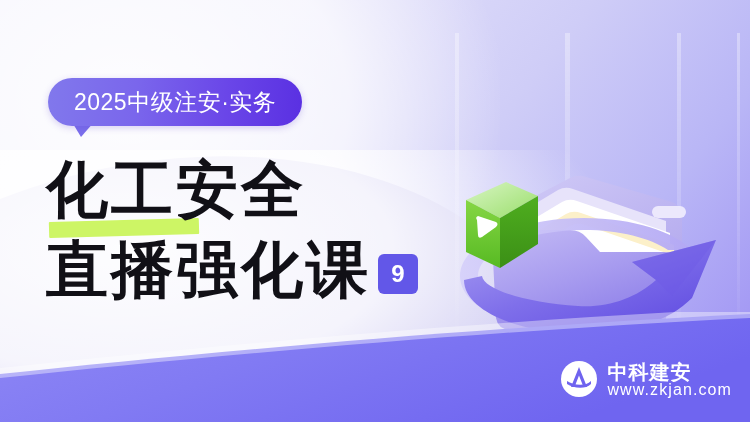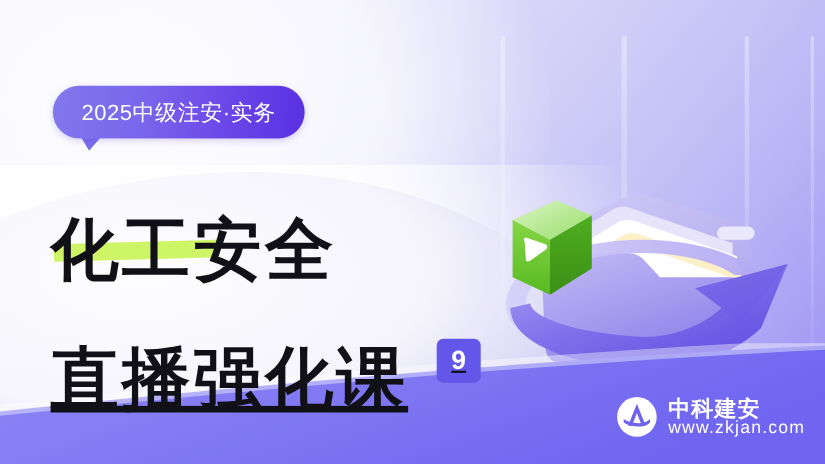--- a/index.html
+++ b/index.html
@@ -77,21 +77,21 @@
     height: 48px;
     padding: 0 26px;
     display: flex;
     align-items: center;
     border-radius: 26px;
     background: linear-gradient(94deg, #8178ec 0%, #7a66ec 35%, #6a46e8 70%, #5a30e2 100%);
     box-shadow: 0 2px 7px rgba(86,56,200,0.22);
   }
   .pill-text {
     color: #ffffff;
-    font-size: 20px;
+    font-size: 23px;
     letter-spacing: 0.5px;
     white-space: nowrap;
     font-weight: 400;
   }
   .pill-tail {
     position: absolute;
     left: 72px; top: 122px;
     width: 0; height: 0;
     border-left: 9px solid transparent;
     border-right: 13px solid transparent;
@@ -114,27 +114,25 @@
   }
   .title-line {
     position: relative;
     color: #111016;
     font-family: "DejaVu Sans", "Liberation Sans", sans-serif;
     font-weight: 700;
     font-size: 62px;
     line-height: 80px;
     letter-spacing: 3px;
     white-space: nowrap;
-    margin-top: 37px;
   }
   .title-row2 {
     display: flex;
-    align-items: flex-start;
-    gap: 26px;
-    text-decoration: underline;
+    align-items: center;
+    gap: 7px;
   }
   .lesson-badge {
     width: 40px; height: 40px;
     border-radius: 6px;
     background: #6257e8;
     color: #ffffff;
     font-family: "Liberation Sans", sans-serif;
     font-size: 24px;
     font-weight: 700;
     line-height: 40px;

